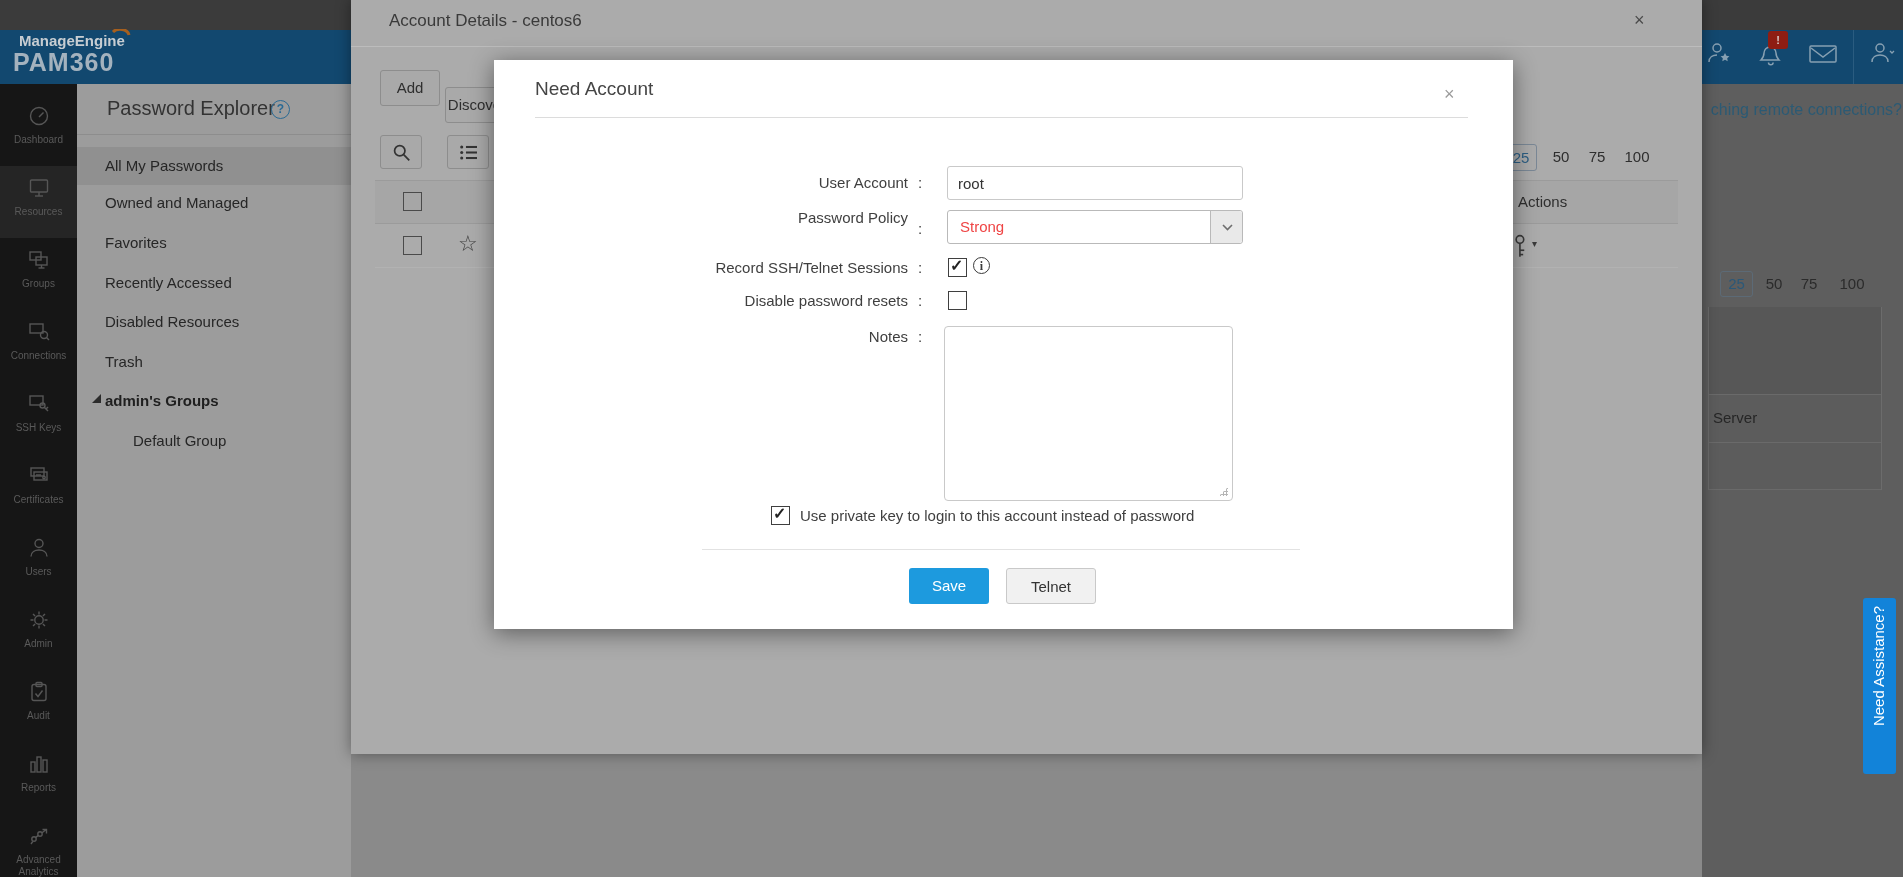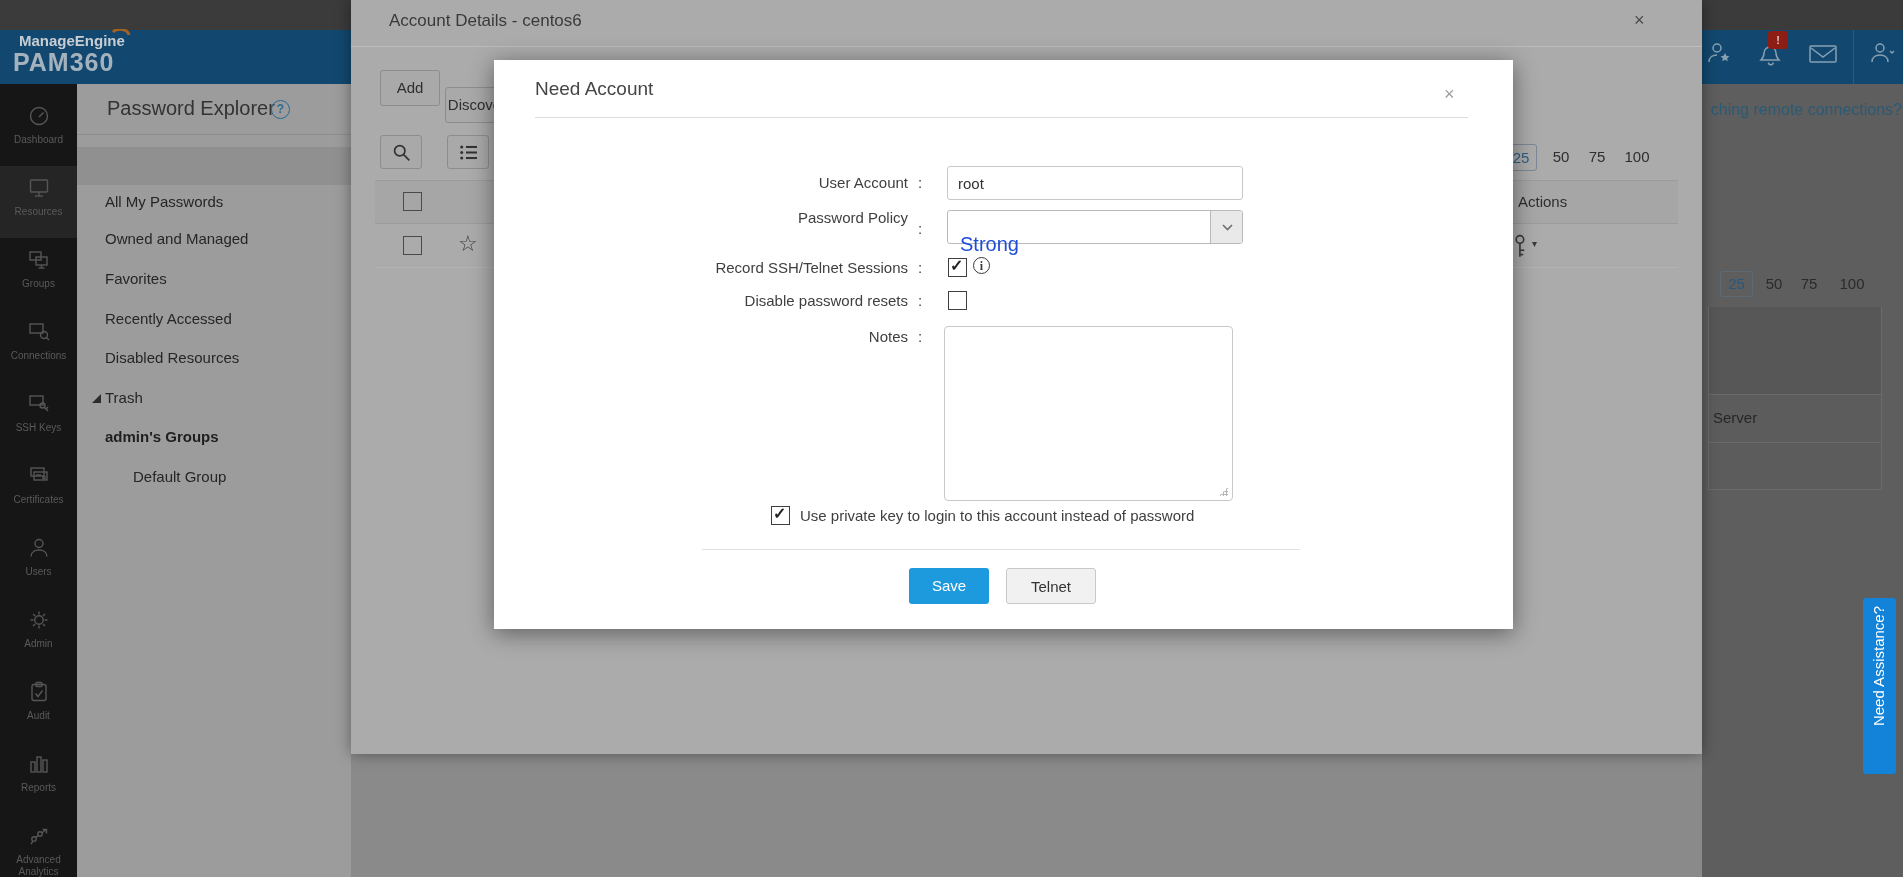--- a/index.html
+++ b/index.html
@@ -18,21 +18,21 @@
   .sb-item { position:absolute; left:0; width:77px; height:72px; text-align:center; cursor:pointer; }
   .sb-item.active { background:#252525; }
   .sb-item svg { margin-top:10px; }
   .sb-label { display:block; margin-top:2px; font-size:10px; color:#5a5a5a; line-height:12px; }
   .sb-ic { stroke:#565656; fill:none; stroke-width:1.4; }
 
   #explorer { left:77px; top:84px; width:274px; height:793px; background:#9c9c9c; }
   #exp-title { position:absolute; left:30px; top:97px; font-size:20px; color:#333; }
   #exp-help { position:absolute; left:272px; top:99px; width:19px; height:19px; border:1.5px solid #2a6a94; border-radius:50%; color:#2a6a94; font-size:12px; text-align:center; line-height:17px; font-weight:bold; }
   #exp-div { position:absolute; left:77px; top:134px; width:274px; height:1px; background:#8d8d8d; }
-  .exp-item { position:absolute; left:105px; font-size:15px; color:#262626; cursor:pointer;margin-top:36px; }
+  .exp-item { position:absolute; left:105px; font-size:15px; color:#262626; cursor:pointer; }
   #exp-sel { position:absolute; left:77px; top:147px; width:274px; height:38px; background:#909090; }
   .tri-exp { position:absolute; left:92px; top:394px; width:0; height:0; border-bottom:9px solid #2b2b2b; border-right:9px solid transparent; transform:scaleX(-1); }
 
   #rstrip { left:1702px; top:84px; width:201px; height:793px; background:#5e5e5e; }
   #base-link { left:1690px; top:101px; width:212px; font-size:16px; color:#2b5a74; text-align:right; cursor:pointer; }
   .pg { position:absolute; font-size:15px; text-align:center; cursor:pointer; }
   .pg-sel { border:1px solid #5c6a76; border-radius:3px; }
   #base-table { left:1708px; top:307px; width:174px; height:183px; border-left:1px solid #6c6c6c; border-right:1px solid #6c6c6c; }
   .bt-row { position:absolute; left:0; width:172px; border-bottom:1px solid #6a6a6a; }
 
@@ -51,21 +51,21 @@
   #dlg2 { left:494px; top:60px; width:1019px; height:569px; background:#fff; box-shadow:0 4px 22px rgba(0,0,0,.45); }
   #dlg2 .title { position:absolute; left:41px; top:18px; font-size:19px; color:#454545; }
   #dlg2 .close { position:absolute; left:950px; top:24px; font-size:18px; color:#9b9b9b; cursor:pointer; }
   #dlg2 .hdiv { position:absolute; left:41px; top:57px; width:933px; height:1px; background:#dcdcdc; }
   .f-label { position:absolute; left:0; width:414px; text-align:right; font-size:15px; color:#3f3f3f; }
   .f-colon { position:absolute; left:424px; font-size:15px; color:#3f3f3f; }
   .f-input { position:absolute; left:453px; width:296px; height:33px; border:1px solid #c9c9c9; border-radius:3px; font-size:15px; color:#333; padding:16px 10px; font-family:"Liberation Sans",sans-serif; background:#fff; }
   .w-cbx { position:absolute; width:19px; height:19px; border:1.5px solid #3f3f3f; background:#fff; cursor:pointer; }
   .w-cbx .ck { position:absolute; left:1px; top:-3px; font-size:16px; color:#222; font-weight:bold; }
   #pp-select { position:absolute; left:453px; top:150px; width:296px; height:34px; border:1px solid #b9b9b9; border-radius:3px; background:#fff; cursor:pointer; }
-  #pp-select .val { position:absolute; left:12px; top:22px; font-size:20px; color:#1d4ed8; }
+  #pp-select .val { position:absolute; left:12px; top:7px; font-size:15px; color:#ef4444; }
   #pp-select .dd { position:absolute; right:0; top:0; width:32px; height:32px; background:#e9e9e9; border-left:1px solid #b9b9b9; border-radius:0 3px 3px 0; }
   #info-i { position:absolute; left:479px; top:197px; width:17px; height:17px; border:1.2px solid #3a3a3a; border-radius:50%; text-align:center; font-size:12px; line-height:16px; color:#3a3a3a; font-family:"Liberation Serif",serif; font-weight:bold; }
   #notes { position:absolute; left:450px; top:266px; width:289px; height:175px; border:1px solid #c9c9c9; border-radius:4px; resize:none; background:#fff; font-family:"Liberation Sans",sans-serif; }
   #grip { position:absolute; left:725px; top:427px; width:9px; height:9px; background:radial-gradient(#b5b5b5 1px, transparent 1.3px); background-size:3px 3px; clip-path:polygon(100% 0,100% 100%,0 100%); }
   #pk-label { position:absolute; left:306px; top:447px; font-size:15px; color:#3f3f3f; }
   #dlg2 .hdiv2 { position:absolute; left:208px; top:489px; width:598px; height:1px; background:#e2e2e2; }
   .btn { position:absolute; top:508px; height:36px; border-radius:3px; font-size:15px; text-align:center; line-height:36px; cursor:pointer; }
   #save-btn { left:415px; width:80px; background:#1d9ade; color:#fff; }
   #cancel-btn { left:512px; width:90px; background:#f1f1f1; border:1px solid #c9c9c9; color:#333; }
 

